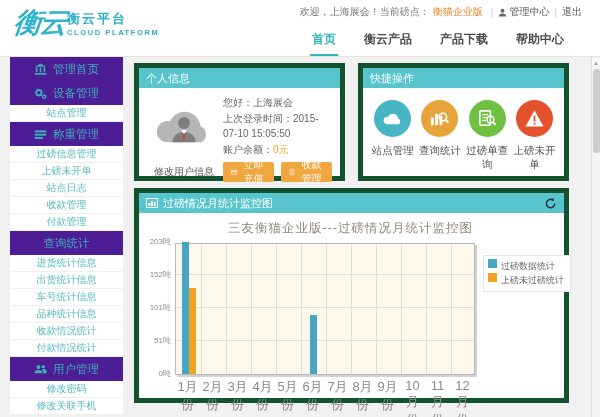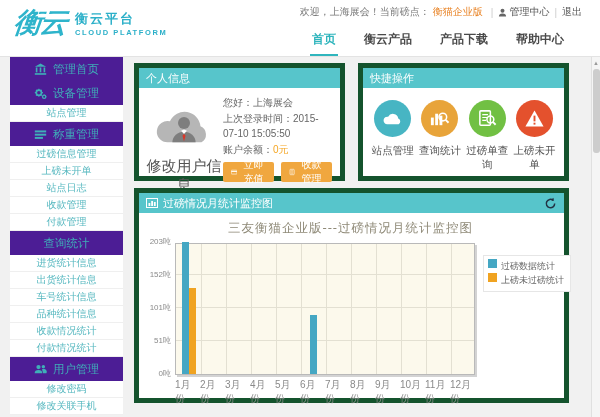--- a/index.html
+++ b/index.html
@@ -3,21 +3,21 @@
 <meta charset="utf-8">
 <style>
   * { margin:0; padding:0; box-sizing:border-box; }
   html,body { width:600px; height:417px; overflow:hidden; }
   body { font-family:"Liberation Sans","DejaVu Sans",sans-serif; background:#fff; position:relative; }
 
   
   .topbar { position:relative; height:57px; background:#fff; border-bottom:1px solid #e3e3e3; z-index:5; }
   .logo-wrap { position:absolute; left:14px; top:9px; display:flex; align-items:center; }
   .logo-mark { font-size:28px; font-weight:bold; font-style:italic; color:#2eb4cb; letter-spacing:-2px; line-height:1; transform:skewX(-6deg); }
-  .brand { margin-left:9px; }
+  .brand { margin-left:1px; }
   .brand-cn { font-size:13px; font-weight:bold; color:#2cb0c9; letter-spacing:2px; }
   .brand-en { font-size:7.5px; font-weight:bold; color:#2cb0c9; letter-spacing:1.6px; }
   .topright { position:absolute; right:18px; top:5px; display:flex; align-items:center; font-size:10px; color:#777; white-space:nowrap; }
   .topright .lnk { cursor:pointer; color:#555; display:flex; align-items:center; }
   .topright .acct { color:#e87f1e; margin:0 3px; }
   .topright .sep { color:#ccc; margin:0 5px; }
   .mini-ico { width:9px; height:9px; margin-right:2px; }
   .nav { position:absolute; right:34px; bottom:0; display:flex; gap:24px;font-weight:bold; }
   .tab { font-size:12px; color:#4a4a4a; padding:0 2px 8px 2px; cursor:pointer; }
   .tab.active { color:#2fb5bd; border-bottom:2px solid #2fb5bd; padding-bottom:6px; }
@@ -38,21 +38,21 @@
   .panel { background:#fff; border:5px solid #14532d; display:flex; flex-direction:column; flex:1; min-width:0; }
   .panel-head { height:20px; background:#57c5cb; color:#fff; font-size:11px; display:flex; align-items:center; padding:0 7px; flex:none; }
   .panel-head .ph-ico { width:12px; height:10px; margin-right:5px; }
   .panel-head .spacer { flex:1; }
   .refresh-btn { width:13px; height:13px; cursor:pointer; }
 
   
   .pi-body { display:flex; padding:7px 8px 6px 6px; flex:1; }
   .pi-left { width:78px; flex:none; text-align:center; }
   .pi-left svg { width:62px; height:46px; margin-top:4px; }
-  .pi-edit { font-size:15px; color:#555; margin-top:8px; cursor:pointer; }
+  .pi-edit { font-size:10px; color:#555; margin-top:16px; cursor:pointer; }
   .pi-right { flex:1; font-size:10px; color:#666; line-height:1.55; min-width:0; }
   .pi-orange { color:#f5a623; }
   .pi-btns { display:flex; gap:7px; margin-top:5px; }
   .o-btn { background:#f0a73f; color:#fff; font-size:10px; border:none; border-radius:2px; height:20px; padding:0 8px; display:flex; align-items:center; gap:4px; cursor:pointer; font-family:inherit; }
   .o-btn svg { width:10px; height:10px; }
 
   
   .qa-body { display:flex; padding:12px 6px 4px 6px; flex:1; justify-content:space-around; }
   .qa { width:50px; text-align:center; cursor:pointer; }
   .qa-circle { width:37px; height:37px; border-radius:50%; margin:0 auto; display:flex; align-items:center; justify-content:center; }
@@ -64,21 +64,21 @@
   .chart-body { flex:1; padding:5px 10px 4px 8px; position:relative; }
   .chart-title { text-align:center; font-family:"DejaVu Serif","Liberation Serif",serif; font-size:12.5px; color:#8f8a78; letter-spacing:1px; margin-top:2px; }
   .chart-area { display:flex; margin-top:6px; }
   .y-axis { width:28px; position:relative; flex:none; }
   .y-tick { position:absolute; right:4px; font-size:8px; color:#8a8a8a; transform:translateY(4px); }
   .plot { position:relative; width:300px; height:132px; flex:none; background:#fcf9ec; border:1px solid #b9b9b9; box-shadow:2px 2px 0 rgba(175,175,175,.55); }
   .gridline-h { position:absolute; left:0; right:0; height:1px; background:#e3e0d2; }
   .gridline-v { position:absolute; top:0; bottom:0; width:1px; background:#e3e0d2; }
   .bar { position:absolute; bottom:0; width:7px; }
   .x-axis { position:relative; height:14px; margin-left:28px; width:300px; }
-  .x-tick { position:absolute; top:3px; font-size:10px; color:#8a8a8a; }
+  .x-tick { position:absolute; top:3px; font-size:13px; color:#8a8a8a; text-align:center; }
   .legend { margin-left:8px; margin-top:12px; align-self:flex-start; border:1px solid #e6e6e6; background:#fff; padding:3px 6px 3px 4px; }
   .legend-item { display:flex; align-items:flex-start; gap:4px; font-size:9px; color:#666; line-height:1.6; white-space:nowrap; }
   .legend-swatch { width:9px; height:9px; flex:none; }
 
   
   .scrollbar { width:9px; flex:none; background:#f5f5f5; border-left:1px solid #e0e0e0; position:relative; }
   .sb-up { height:11px; display:flex; align-items:center; justify-content:center; font-size:6px; color:#9a9a9a; }
   .sb-thumb { position:absolute; top:12px; left:1px; width:7px; height:84px; background:#cdcdcd; border-radius:3px; cursor:pointer; } 
 </style>
 </head>

